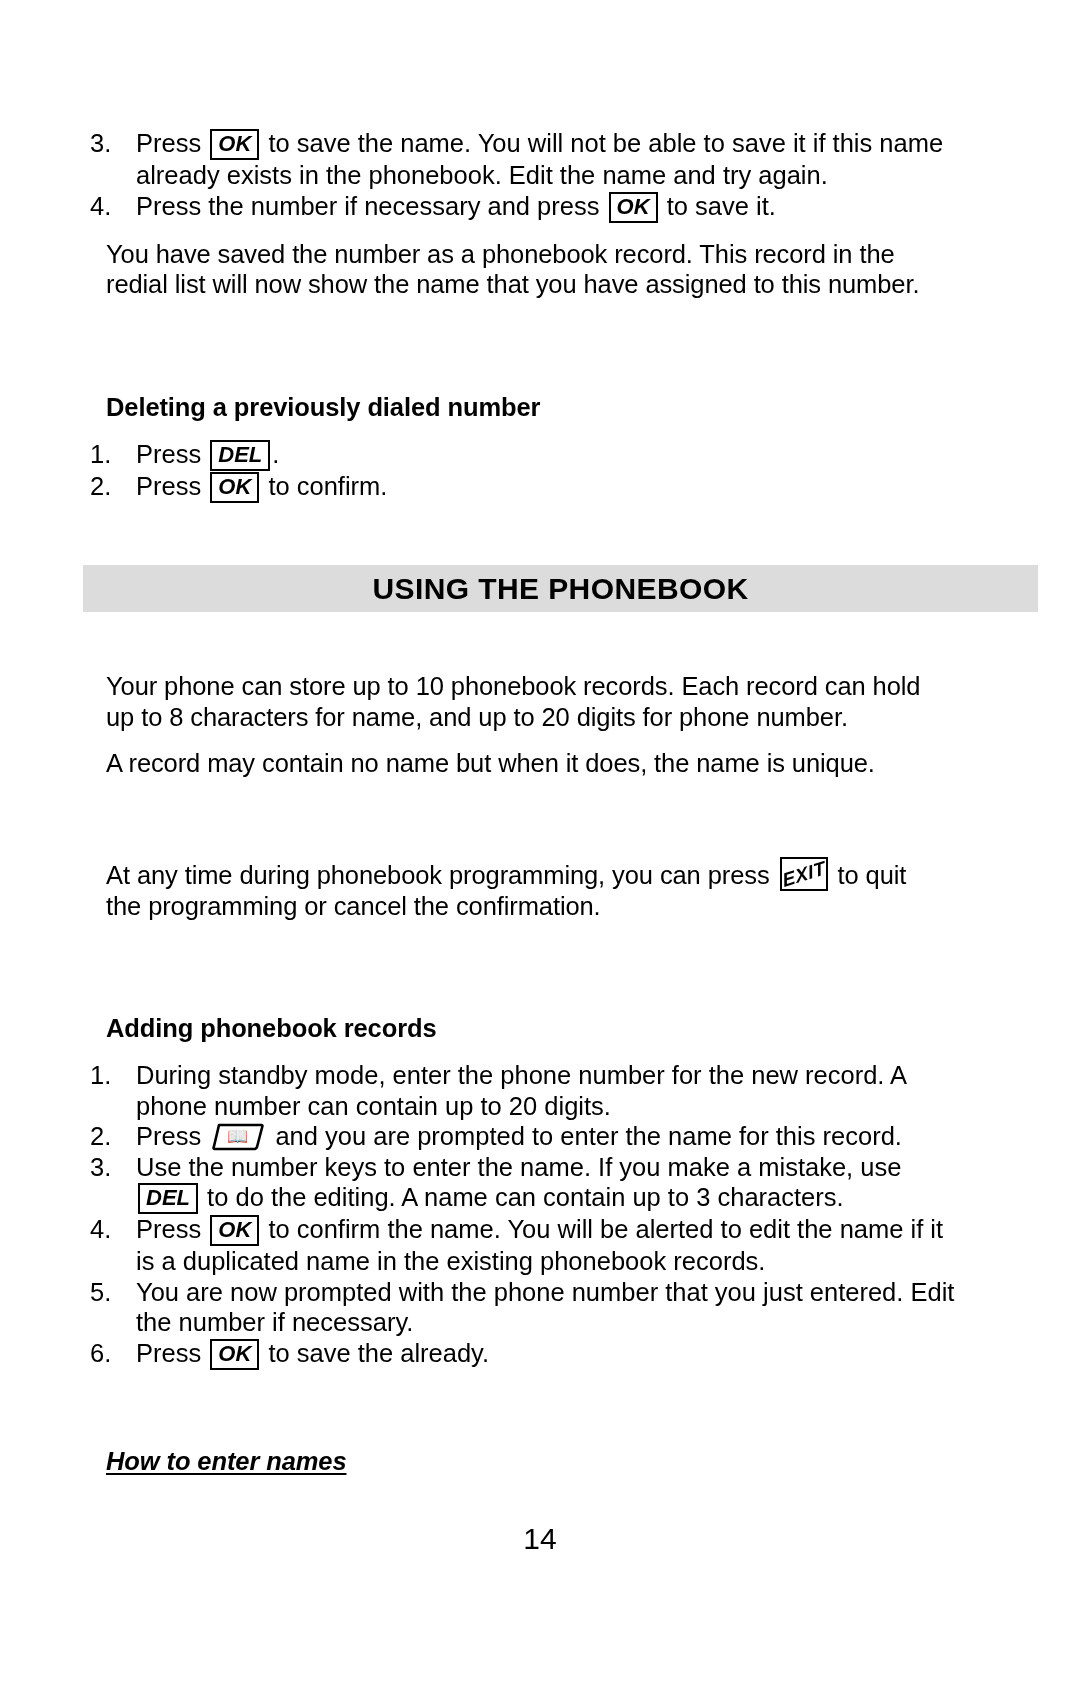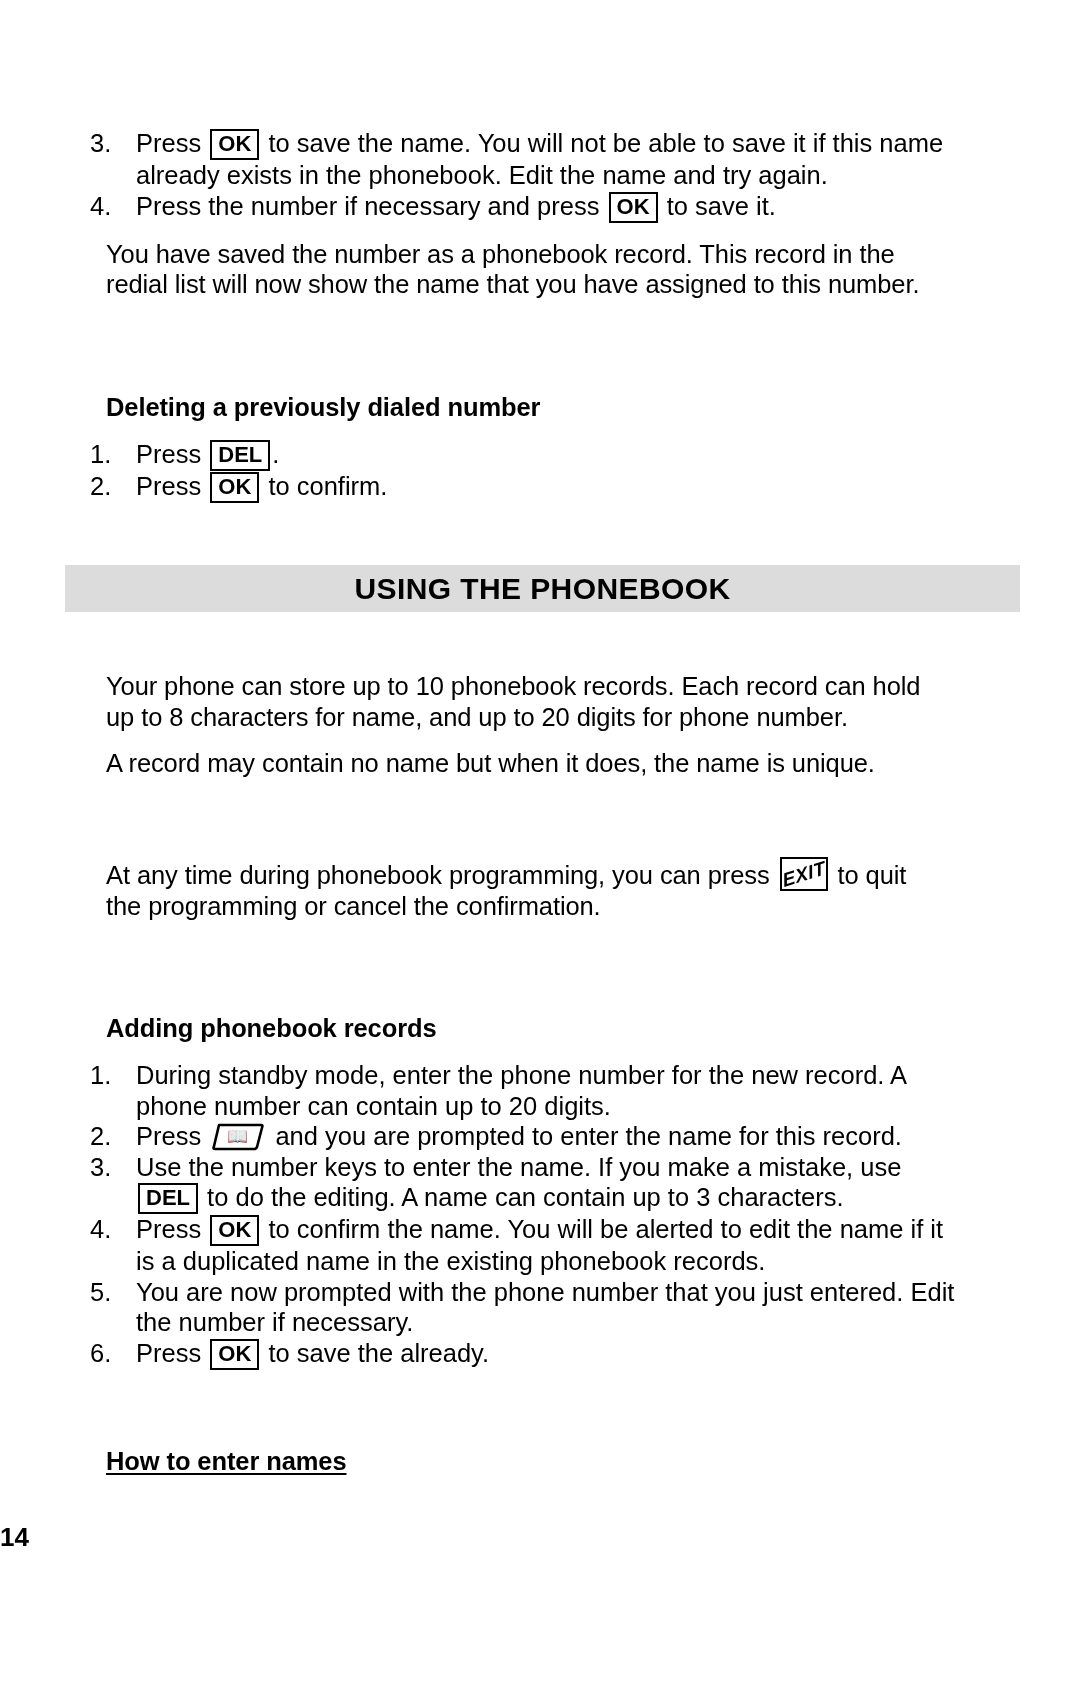--- a/index.html
+++ b/index.html
@@ -69,26 +69,27 @@
   
   .subhead {
     font-size: 25.5px;
     line-height: 31px;
     font-weight: bold;
     margin: 16px;
   }
   .subhead.underlined {
     text-decoration: underline;
     text-underline-offset: 3px;
+    font-style: italic;
   }
 
   
   .banner {
     position: absolute;
-    left: 65px;
+    left: 83px;
     top: 565px;
     width: 955px;
     height: 47px;
     background: #dcdcdc;
     display: flex;
     align-items: center;
     justify-content: center;
   }
   .banner .banner-text {
     font-size: 30px;
@@ -100,20 +101,21 @@
   .key {
     display: inline-block;
     border: 2px solid #000;
     font-weight: bold;
     font-size: 22px;
     line-height: 24px;
     padding: 1px 6px 2px 6px;
     margin: 0 2px;
     vertical-align: 1px;
     white-space: nowrap;
+    font-style: italic;
   }
   .key-exit {
     display: inline-block;
     position: relative;
     border: 2px solid #000;
     width: 44px;
     height: 30px;
     margin: 0 3px;
     vertical-align: -7px;
     overflow: hidden;
@@ -152,22 +154,22 @@
     font-size: 17px;
     line-height: 1;
   }
 
   
   .page-number {
     position: absolute;
     left: 0;
     top: 1522px;
     width: 1080px;
-    font-size: 26px;
-    font-weight: bold;
+    text-align: center;
+    font-size: 30px;
   }
 </style>
 </head>
 <body>
 
 <div class="page">
 
   <div class="content">
 
     <ol class="olist">

